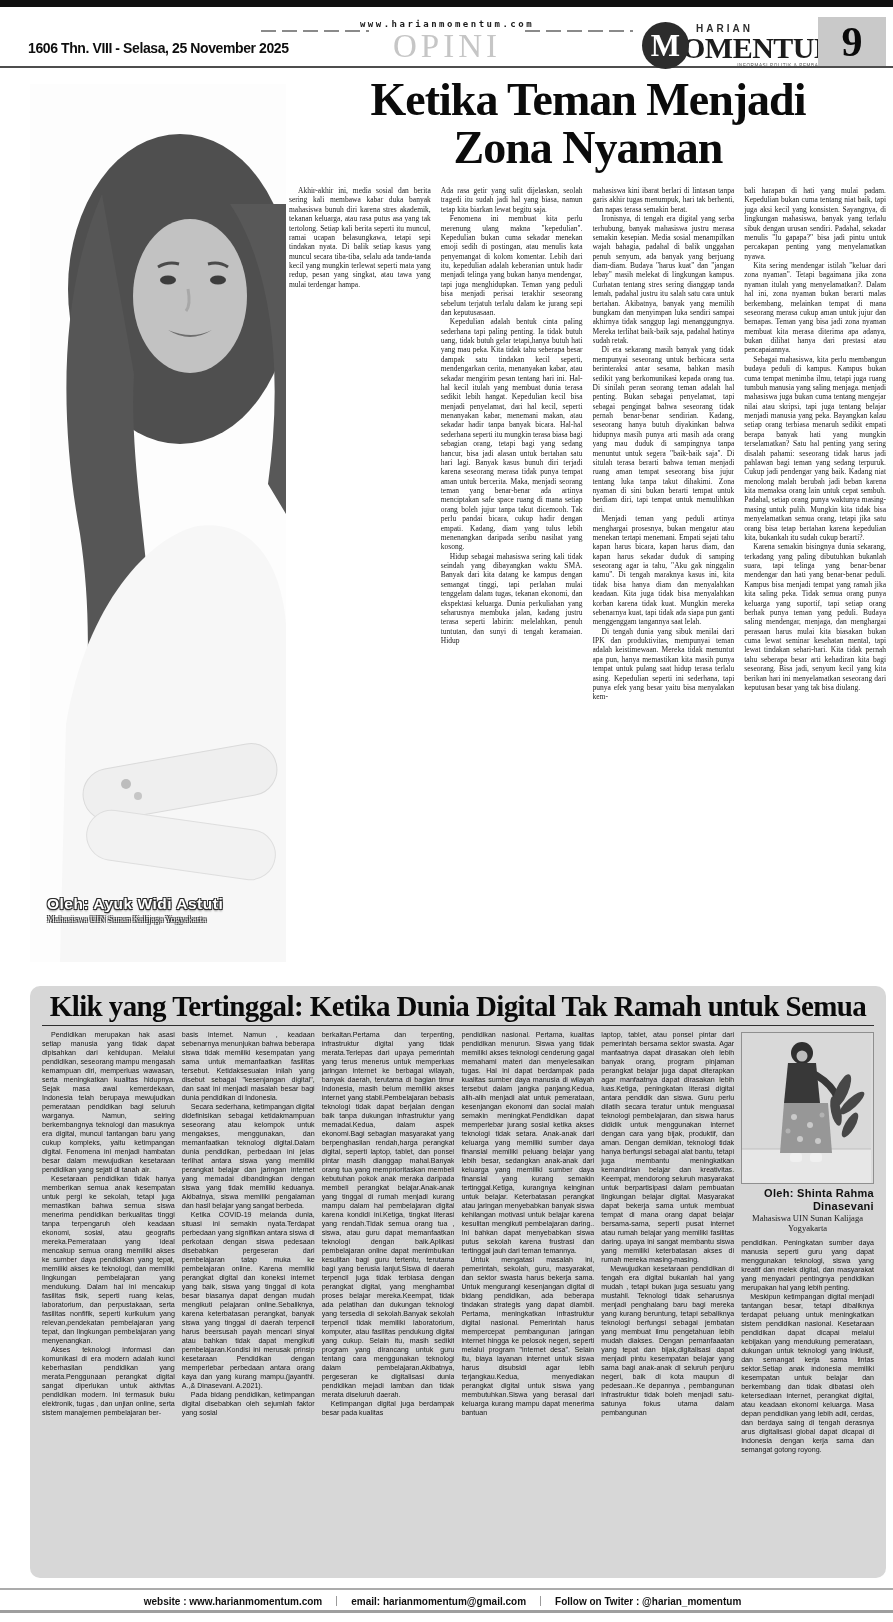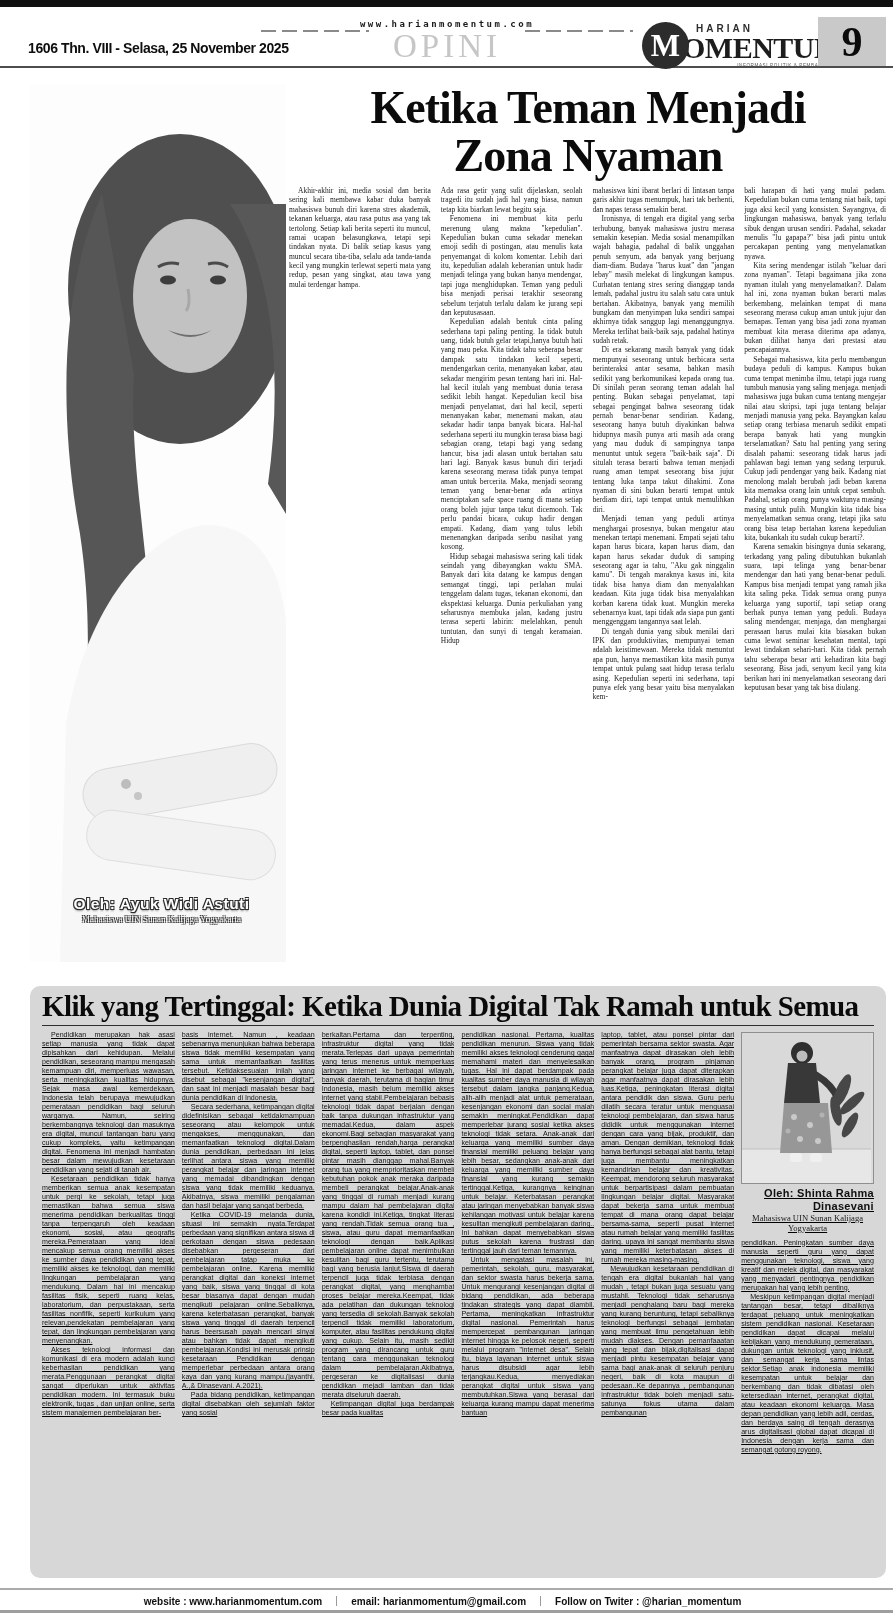--- a/index.html
+++ b/index.html
@@ -28,42 +28,42 @@
   .brand-word { font-weight:bold; font-size:30px; color:#1d1d1d; line-height:0.92; letter-spacing:-0.5px; }
   .brand-tagline { font-family:"Liberation Sans",sans-serif; font-size:4.6px; color:#5a5a5a;
                    text-align:right; letter-spacing:0.6px; margin-top:1px; }
   .pagenum-box { position:absolute; left:818px; top:17px; width:68px; height:50px; background:#c9c9c9;
                  display:flex; align-items:center; justify-content:center;
                  font-size:42px; font-weight:bold; color:#0a0a0a; }
   .header-rule { position:absolute; top:66px; left:0; right:0; height:2px; background:#4d4d4d; }
 
   
   .a1-title { position:absolute; left:288px; top:76px; width:600px; text-align:center;
-              font-weight:bold; font-size:46px; line-height:1.05; letter-spacing:-1px; color:#0b0b0b;margin-top:8px; }
+              font-weight:bold; font-size:46px; line-height:1.05; letter-spacing:-1px; color:#0b0b0b; }
   .a1-photo { position:absolute; left:30px; top:84px; width:256px; height:878px; overflow:hidden; }
   .a1-photo svg { display:block; }
-  .a1-byline { position:absolute; left:3px; right:-4px; bottom:38px; text-align:center; }
+  .a1-byline { position:absolute; left:17px; right:-4px; bottom:38px; }
   .byline-name { font-family:"Liberation Sans",sans-serif; font-weight:bold; font-size:15.5px;
       color:#fff; letter-spacing:0.5px;
       text-shadow:-1px -1px 0 #2d2d2d,1px -1px 0 #2d2d2d,-1px 1px 0 #2d2d2d,1px 1px 0 #2d2d2d,0 2px 2px rgba(0,0,0,.45); }
   .byline-aff { font-size:9px; color:#f4f4f4; margin-top:1px;
       text-shadow:-1px -1px 0 #3a3a3a,1px -1px 0 #3a3a3a,-1px 1px 0 #3a3a3a,1px 1px 0 #3a3a3a; }
   .a1-cols { position:absolute; left:289px; top:186px; width:597px; height:798px;
              display:flex; gap:10px; }
   .a1-col { flex:1; font-size:7.5px; line-height:1.25; text-align:justify; color:#191919; overflow:hidden; }
   .a1-col p, .a2-col p { margin:0; text-indent:9px; }
   .no-indent-first p:first-child { text-indent:0; }
 
   
   .a2 { position:absolute; left:30px; top:986px; width:856px; height:592px; background:#d7d7d7;
         border-radius:10px; padding:5px 12px 8px; }
-  .a2-title { font-weight:bold; font-size:29px; letter-spacing:-0.6px; text-align:left;
+  .a2-title { font-weight:bold; font-size:29px; letter-spacing:-0.6px; text-align:center;
               color:#0a0a0a; line-height:1.08; white-space:nowrap; }
   .a2-title-rule { height:1px; background:#2f2f2f; margin:3px 0 5px; }
-  .a2-cols { display:flex; gap:7px; height:522px;text-decoration:underline; }
+  .a2-cols { display:flex; gap:7px; height:522px; }
   .a2-col { flex:1; font-family:"Liberation Sans",sans-serif; font-size:7.1px; line-height:1.27;
             text-align:justify; color:#141414; overflow:hidden; }
   .a2-figure { border:1px solid #8f8f8f; background:#dcdcdc; height:152px; margin:1px 0 3px; overflow:hidden; }
   .a2-byline-name { font-family:"Liberation Sans",sans-serif; font-weight:bold; font-size:11px;
                     text-align:right; line-height:1.12; color:#101010; letter-spacing:0.3px; }
   .a2-byline-aff { font-family:"Liberation Serif",serif; font-size:8.6px; text-align:center;
                    line-height:1.15; margin:2px 0 5px; color:#1a1a1a; }
 
   
   .footer-rule-top { position:absolute; top:1588px; left:0; right:0; height:2px; background:#ababab; }

